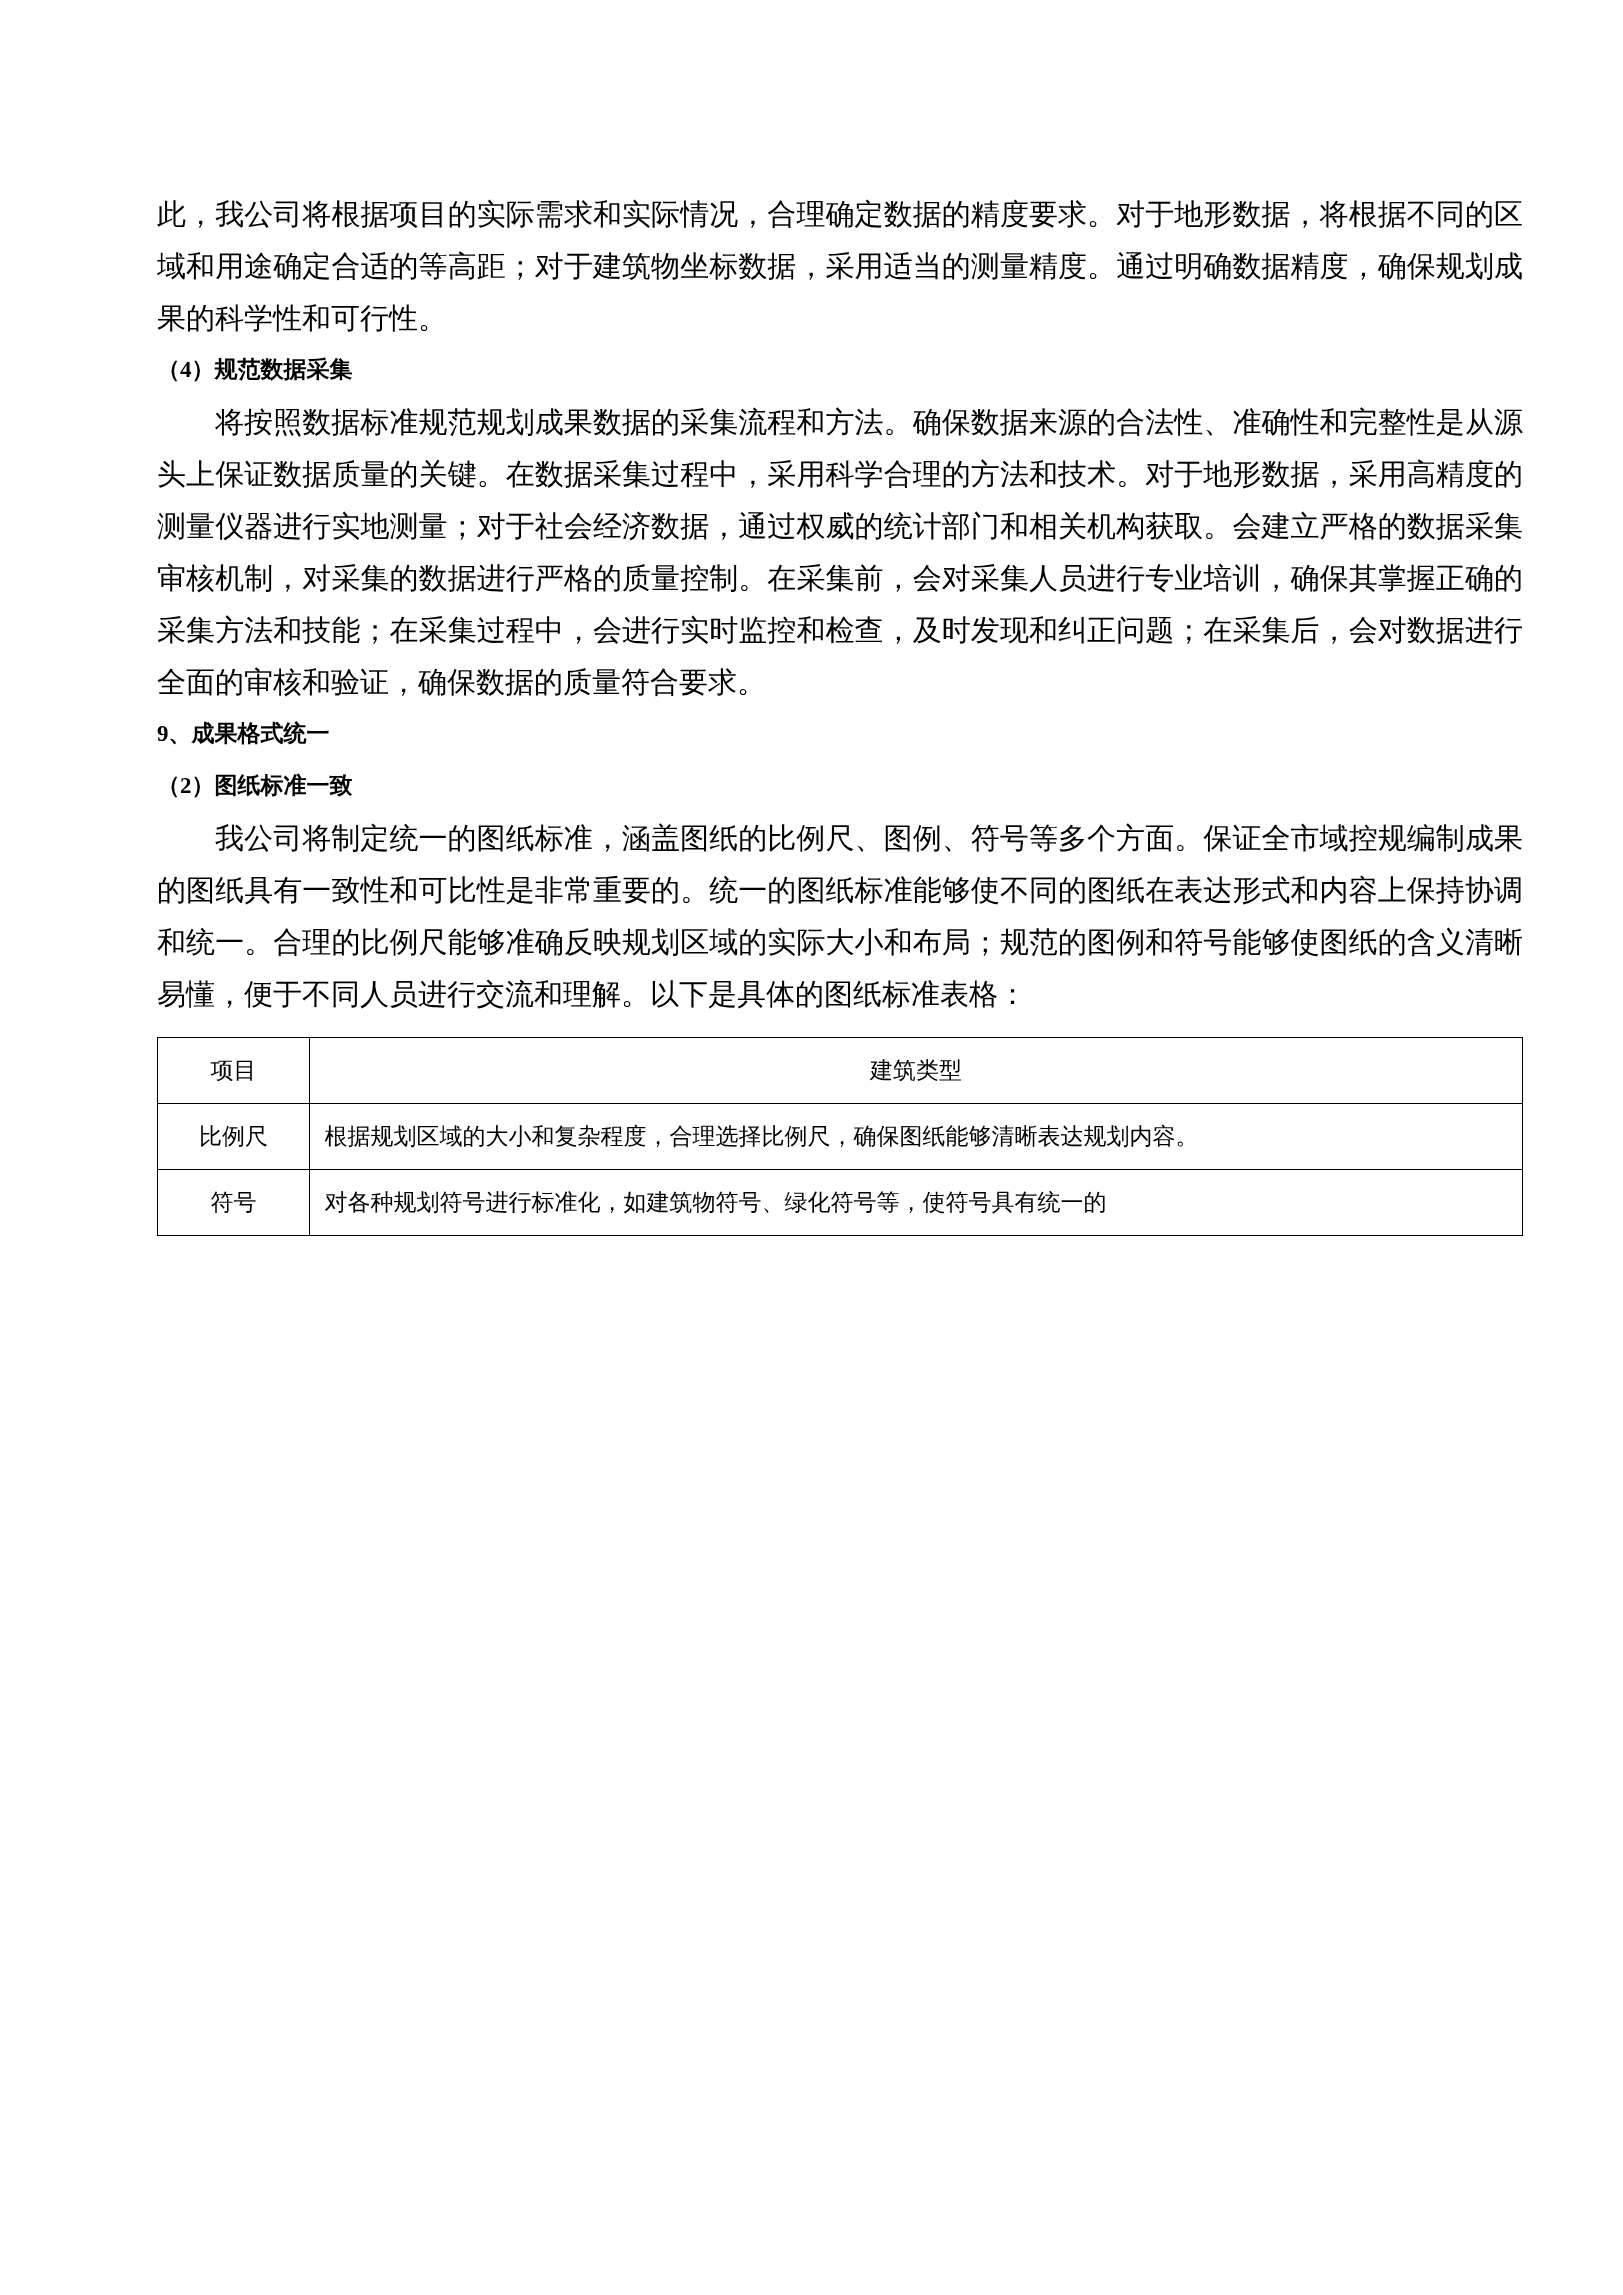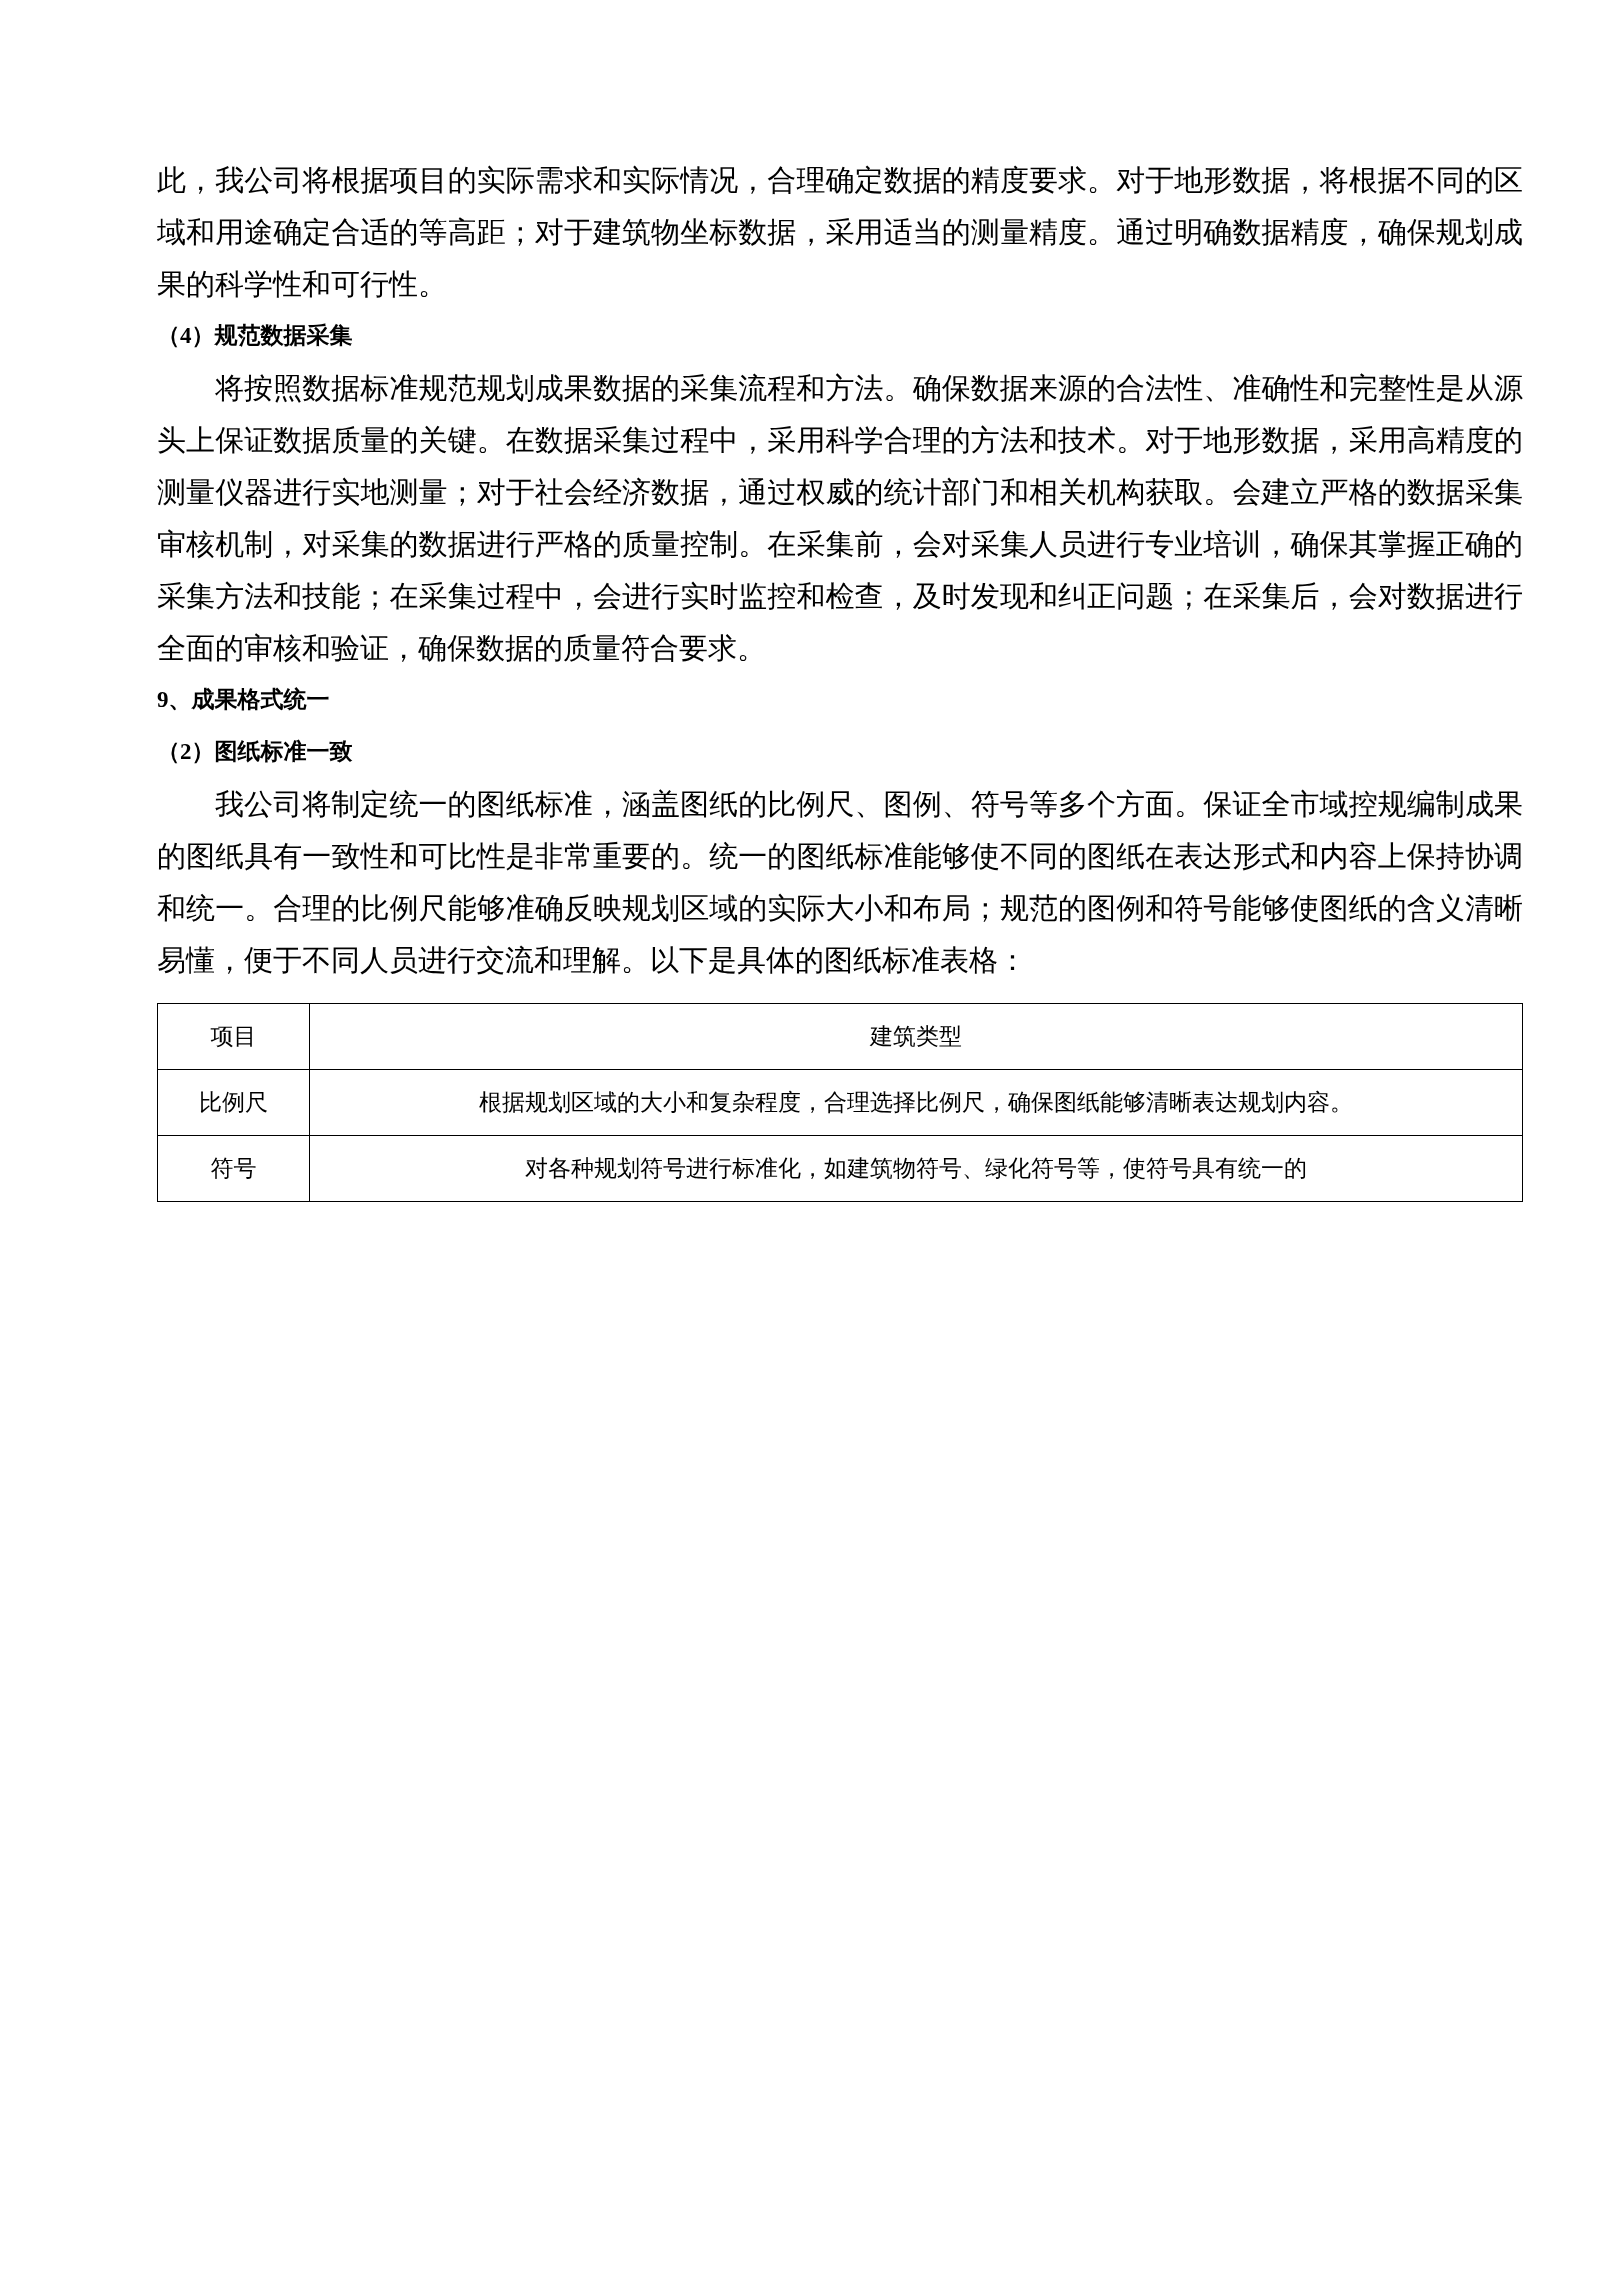--- a/index.html
+++ b/index.html
@@ -12,20 +12,21 @@
     width: 1623px;
     height: 1842px;
     background: #ffffff;
     box-sizing: border-box;
     padding: 154px 100px 0 157px;
     font-family: "Liberation Serif", "DejaVu Serif", serif;
     font-size: 29px;
     line-height: 52px;
     color: #000000;
     overflow: hidden;
+    margin-top: 34px;
   }
   .para {
     margin: 0;
     text-align: justify;
     text-indent: 58px;
   }
   .para.no-indent {
     text-indent: 0;
   }
   .heading {
@@ -48,21 +49,20 @@
     line-height: 52px;
     vertical-align: middle;
     padding: 6.5px 14.4px;
     box-sizing: border-box;
   }
   col.col-item { width: 152px; }
   td.cell-item, th.cell-header {
     text-align: center;
   }
   td.cell-req {
-    text-align: center;
     padding-top: 13px;
     padding-bottom: 13px;
   }
   th.cell-header {
     padding-top: 6.5px;
     padding-bottom: 6.5px;
   }
 </style>
 </head>
 <body>

